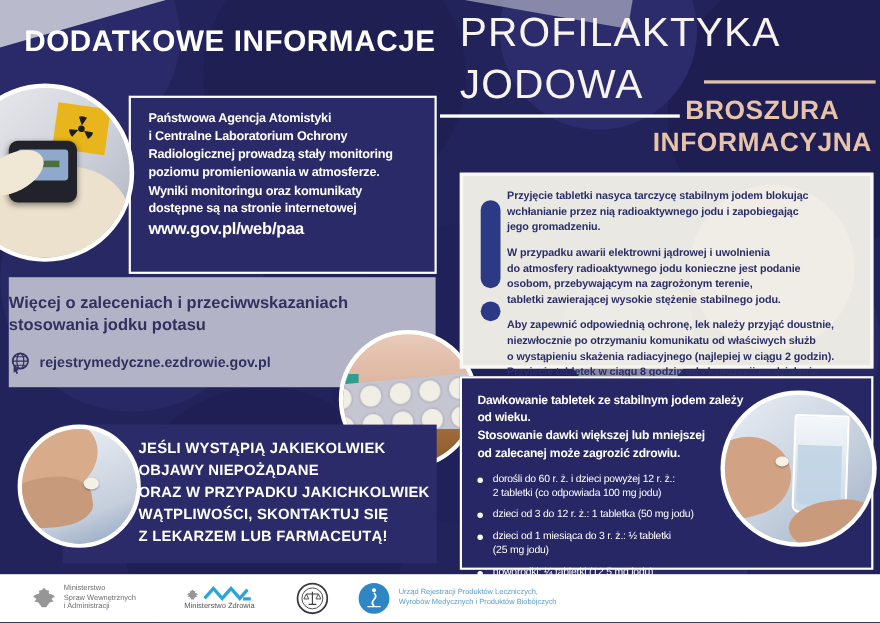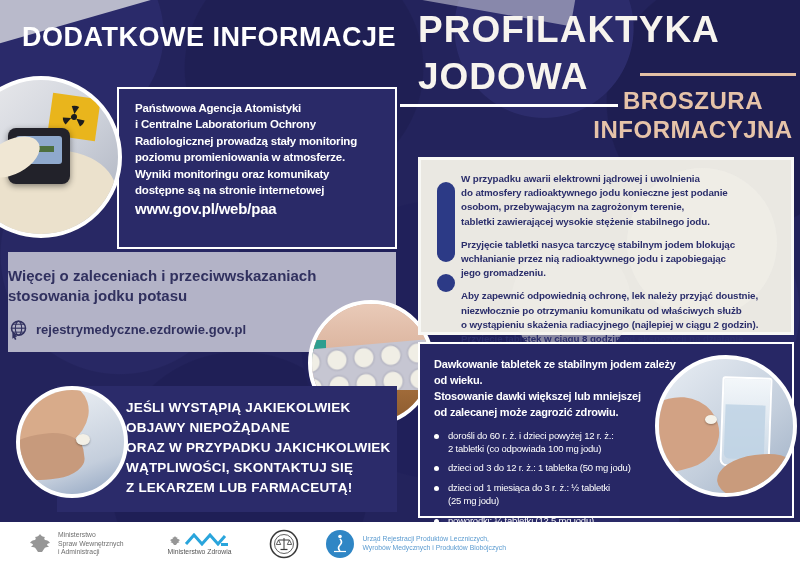--- a/index.html
+++ b/index.html
@@ -74,21 +74,21 @@
     background:linear-gradient(160deg,#f1f4f7 0%,#c4cedc 70%,#8fa3c0 100%);}
   .hp-finger1{position:absolute;left:-20px;top:-8px;width:90px;height:70px;
     background:#d8ab8a;border-radius:45% 55% 60% 40%;transform:rotate(-18deg);}
   .hp-finger2{position:absolute;left:-16px;top:44px;width:80px;height:46px;
     background:#c79a7c;border-radius:50% 50% 40% 60%;transform:rotate(-8deg);}
   .hp-pill{position:absolute;left:56px;top:44px;width:14px;height:11px;background:#f3f0e6;
     border-radius:50%;box-shadow:0 1px 2px rgba(0,0,0,.35);}
 
   
   .main-title{position:absolute;left:418px;top:6px;margin:0;color:#f7f4ee;
-    font-size:37px;font-weight:bold;line-height:47px;letter-spacing:1px;}
+    font-size:37px;font-weight:normal;line-height:47px;letter-spacing:1px;}
   .title-underline{position:absolute;left:400px;top:104px;width:218px;height:3px;background:#ffffff;}
   .subtitle-overline{position:absolute;left:640px;top:73px;width:156px;height:3px;background:#e3c0a6;}
   .subtitle{position:absolute;left:565px;top:86px;width:256px;text-align:center;
     color:#e6c3a9;font-size:24px;font-weight:bold;line-height:29px;letter-spacing:.5px;}
 
   .info-box{position:absolute;left:418px;top:157px;width:376px;height:178px;
     background:#eae8e2;border:3px solid #f8f8f5;box-sizing:border-box;}
   .info-wm1{position:absolute;right:14px;top:8px;width:150px;height:150px;border-radius:50%;
     background:#f2f0ea;opacity:.6;}
   .info-wm2{position:absolute;left:90px;bottom:-30px;width:120px;height:120px;border-radius:50%;
@@ -218,27 +218,27 @@
 INFORMACYJNA</div>
 
   <section class="info-box">
     <div class="info-wm1"></div>
     <div class="info-wm2"></div>
     <div class="excl">
       <span class="excl-bar"></span>
       <span class="excl-dot"></span>
     </div>
     <div class="info-text">
+      <p class="pre">Przyjęcie tabletki nasyca tarczycę stabilnym jodem blokując
+wchłanianie przez nią radioaktywnego jodu i zapobiegając
+jego gromadzeniu.</p>
       <p class="pre">W przypadku awarii elektrowni jądrowej i uwolnienia
 do atmosfery radioaktywnego jodu konieczne jest podanie
 osobom, przebywającym na zagrożonym terenie,
 tabletki zawierającej wysokie stężenie stabilnego jodu.</p>
-      <p class="pre">Przyjęcie tabletki nasyca tarczycę stabilnym jodem blokując
-wchłanianie przez nią radioaktywnego jodu i zapobiegając
-jego gromadzeniu.</p>
       <p class="pre">Aby zapewnić odpowiednią ochronę, lek należy przyjąć doustnie,
 niezwłocznie po otrzymaniu komunikatu od właściwych służb
 o wystąpieniu skażenia radiacyjnego (najlepiej w ciągu 2 godzin).
 Przyjęcie tabletek w ciągu 8 godzin od ekspozycji na działanie
 promieniowania nadal pozostaje korzystne.</p>
     </div>
   </section>
 
   <section class="dose-box">
     <p class="dose-heading pre">Dawkowanie tabletek ze stabilnym jodem zależy

